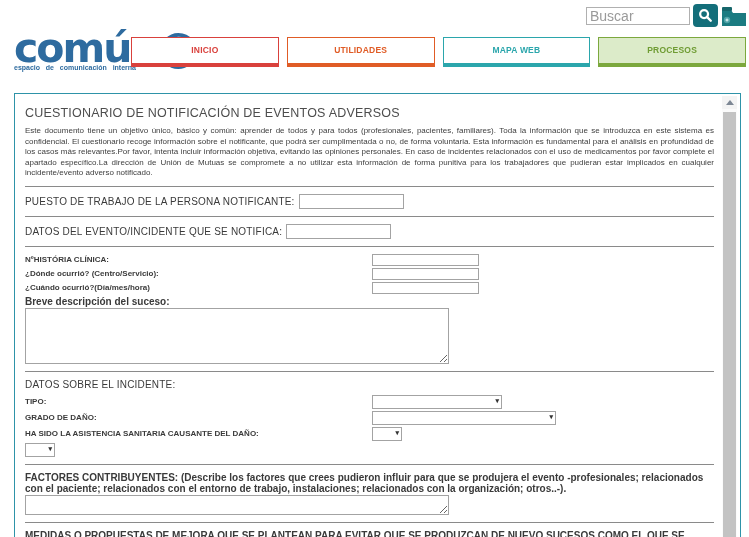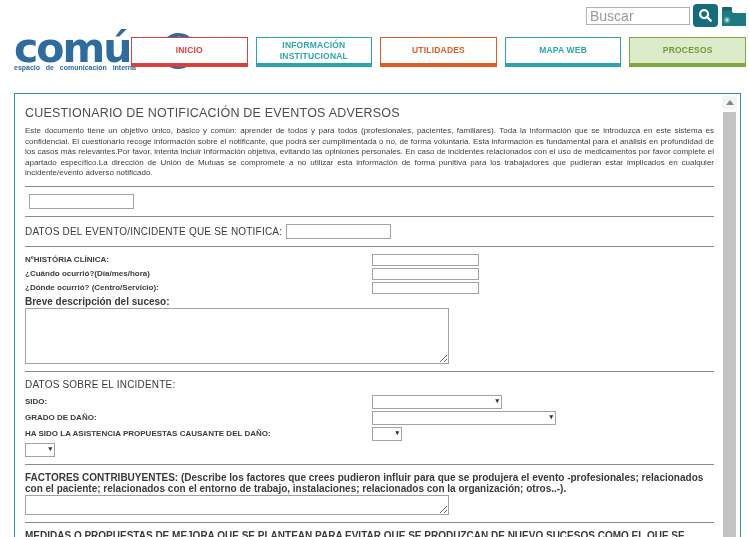--- a/index.html
+++ b/index.html
@@ -127,84 +127,84 @@
   <div class="logo-tagline">
     <span>espacio</span>
     <span>de</span>
     <span>comunicación</span>
     <span>interna</span>
   </div>
 </div>
 
 <div class="nav">
   <div class="nav-btn nav-inicio">INICIO</div>
-  <div class="nav-btn nav-info">INFORMACIÓN INSTITUCIONAL</div>
   <div class="nav-btn nav-utilidades">UTILIDADES</div>
   <div class="nav-btn nav-mapa">MAPA WEB</div>
   <div class="nav-btn nav-procesos">PROCESOS</div>
 </div>
 
 <div class="panel">
   <div class="panel-content">
 
     <div class="form-title">CUESTIONARIO DE NOTIFICACIÓN DE EVENTOS ADVERSOS</div>
 
     <div class="intro">Este documento tiene un objetivo único, básico y común: aprender de todos y para todos (profesionales, pacientes, familiares). Toda la información que se introduzca en este sistema es confidencial. El cuestionario recoge información sobre el notificante, que podrá ser cumplimentada o no, de forma voluntaria. Esta información es fundamental para el análisis en profundidad de los casos más relevantes.Por favor, intenta incluir información objetiva, evitando las opiniones personales. En caso de incidentes relacionados con el uso de medicamentos por favor complete el apartado específico.La dirección de Unión de Mutuas se compromete a no utilizar esta información de forma punitiva para los trabajadores que pudieran estar implicados en cualquier incidente/evento adverso notificado.</div>
 
     <div class="hr"></div>
 
     <div class="inline-row">
+      <span>PUESTO DE TRABAJO DE LA PERSONA NOTIFICANTE:</span>
       <input class="txt" type="text" style="">
     </div>
 
     <div class="hr"></div>
 
     <div class="inline-row">
       <span>DATOS DEL EVENTO/INCIDENTE QUE SE NOTIFICA:</span>
       <input class="txt" type="text" style="">
     </div>
 
     <div class="hr"></div>
 
     <div class="field-row">
       <span class="lbl">NºHISTÓRIA CLÍNICA:</span>
       <input class="txt-sm" type="text" style="">
     </div>
     <div class="field-row">
+      <span class="lbl">¿Dónde ocurrió? (Centro/Servicio):</span>
+      <input class="txt-sm" type="text" style="">
+    </div>
+    <div class="field-row">
       <span class="lbl">¿Cuándo ocurrió?(Día/mes/hora)</span>
       <input class="txt-sm" type="text" style="">
     </div>
-    <div class="field-row">
-      <span class="lbl">¿Dónde ocurrió? (Centro/Servicio):</span>
-      <input class="txt-sm" type="text" style="">
-    </div>
 
     <div class="sub-label">Breve descripción del suceso:</div>
     <textarea class="ta-breve" style=""></textarea>
 
     <div class="hr"></div>
 
     <div class="section-heading">DATOS SOBRE EL INCIDENTE:</div>
 
     <div class="field-row">
-      <span class="lbl">SIDO:</span>
+      <span class="lbl">TIPO:</span>
       <span class="selwrap">
         <select class="sel-0"></select>
         <span class="selarrow">▾</span>
       </span>
     </div>
     <div class="field-row">
       <span class="lbl">GRADO DE DAÑO:</span>
       <span class="selwrap">
         <select class="sel-1"></select>
         <span class="selarrow">▾</span>
       </span>
     </div>
     <div class="field-row">
-      <span class="lbl">HA SIDO LA ASISTENCIA PROPUESTAS CAUSANTE DEL DAÑO:</span>
+      <span class="lbl">HA SIDO LA ASISTENCIA SANITARIA CAUSANTE DEL DAÑO:</span>
       <span class="selwrap">
         <select class="sel-2"></select>
         <span class="selarrow">▾</span>
       </span>
     </div>
     <div class="field-row">
       <span class="selwrap">
         <select class="sel-3"></select>
         <span class="selarrow">▾</span>
       </span>

